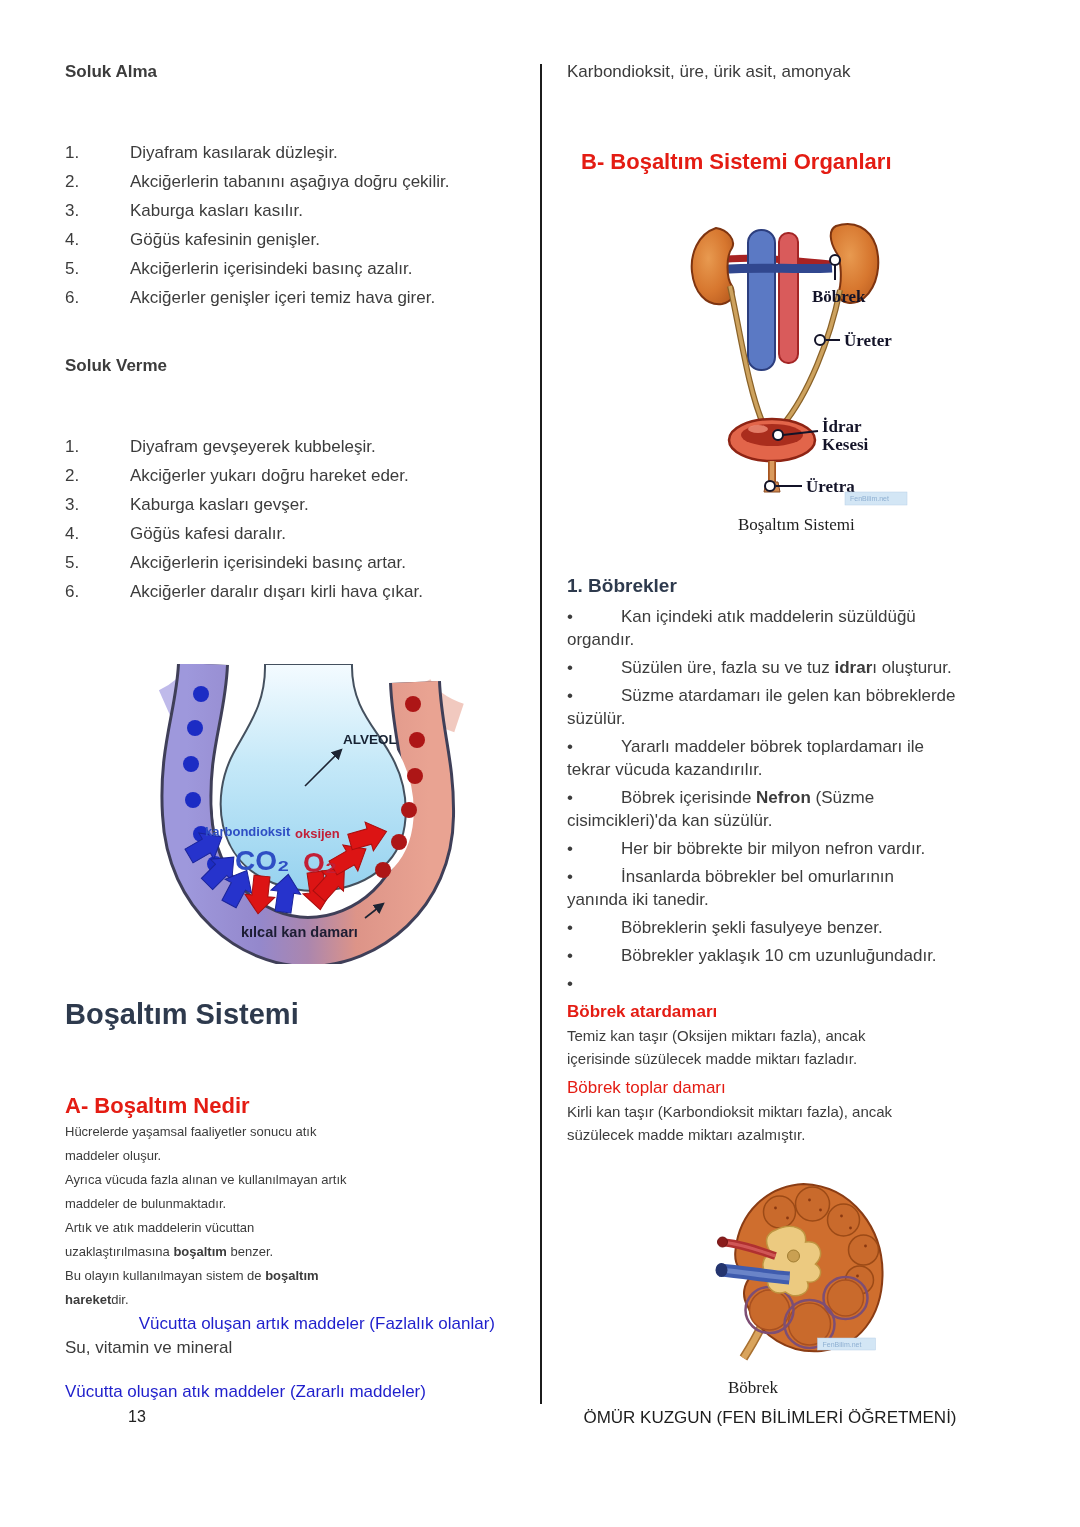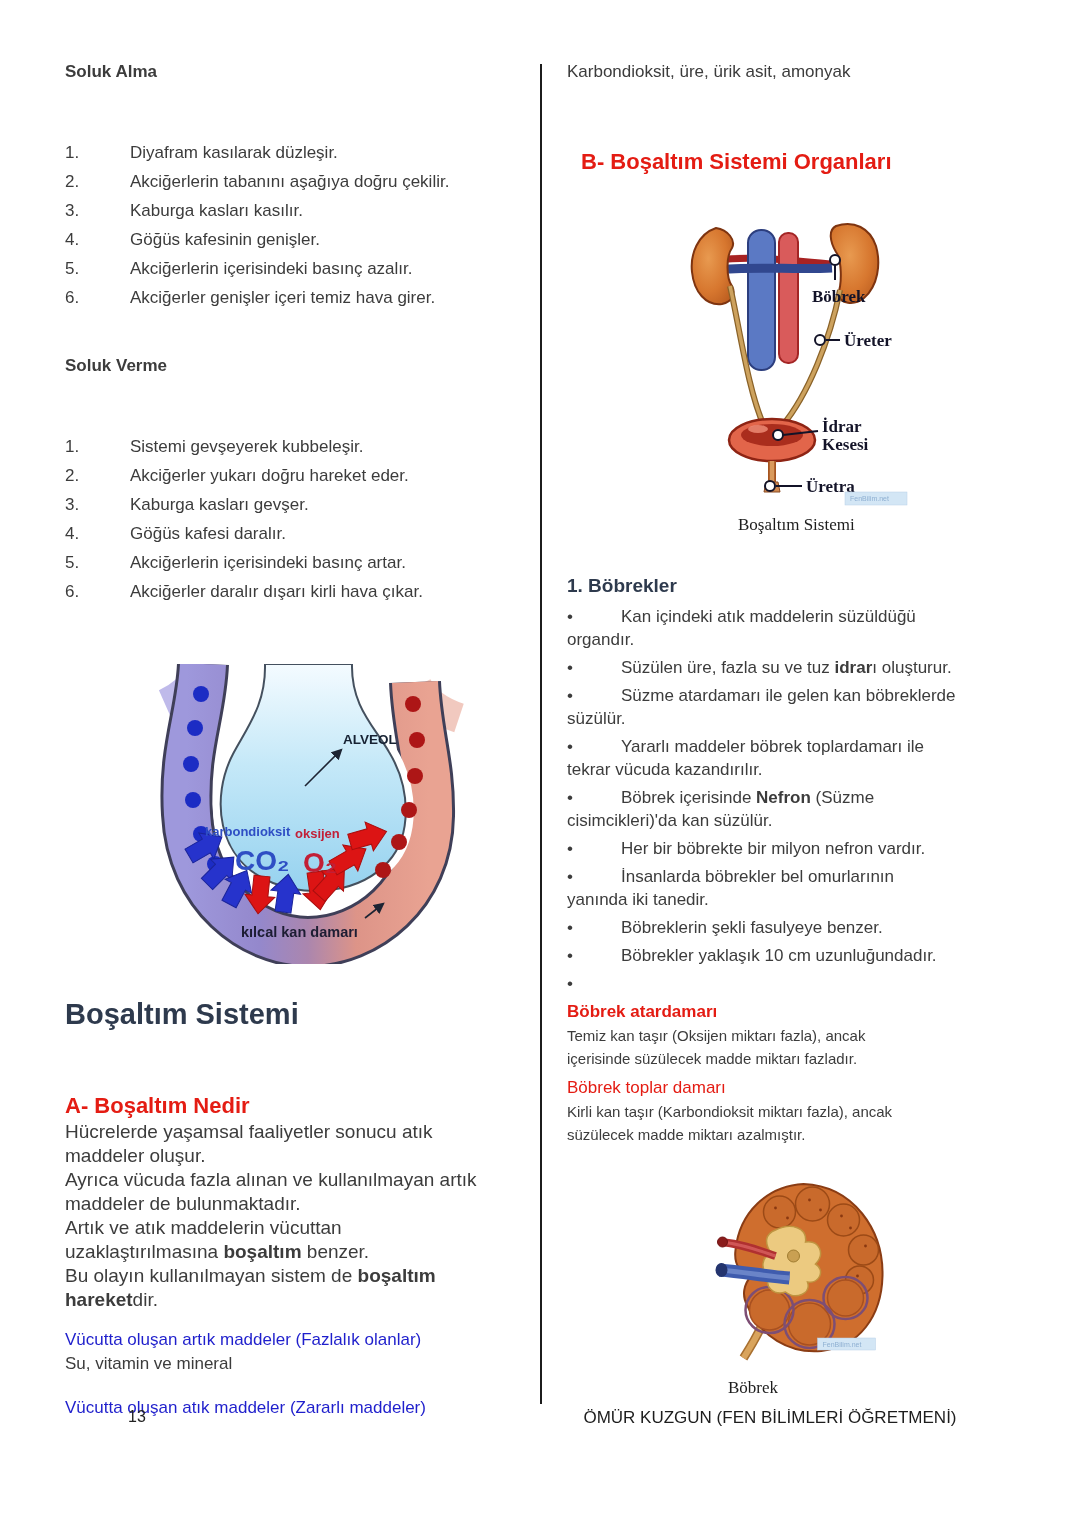--- a/index.html
+++ b/index.html
@@ -10,23 +10,23 @@
   .col-right{position:absolute;left:567px;top:0;width:476px;}
   .sec-title{font-size:17px;font-weight:bold;color:#3c3c3c;margin:0;}
   .mt62{margin-top:62px;} 
   .nlist{margin-top:56px;}
   .nlist2{margin-top:44px;}
   .nrow{display:flex;line-height:29px;font-size:17px;}
   .nnum{width:65px;flex:0 0 65px;}
   .fig-alveol{margin:58px 0 0 80px;width:320px;}
   .h1-navy{font-size:29px;line-height:36px;font-weight:bold;color:#2e3a4d;margin:28px 0 0 0;}
   .redhead-lg{font-size:22px;line-height:28px;font-weight:bold;color:#e41c13;margin:60px 0 0 0;}
-  .pline{font-size:19px;line-height:24px;}
+  .pline{font-size:13px;line-height:24px;}
   .b{font-weight:bold;}
-  .bluehead{color:#1f1fcc;font-size:17px;line-height:24px;margin-top:16px;}
+  .bluehead{color:#1f1fcc;font-size:17px;line-height:24px;text-align:right;}
   .bluehead2{color:#1f1fcc;font-size:17px;line-height:24px;margin-top:20px;}
   .plain{font-size:17px;line-height:24px;}
   .pagenum{position:absolute;left:128px;top:1408px;font-size:16px;color:#222;}
   .toprow{font-size:17px;margin-top:62px;}
   .bhead{font-size:22px;line-height:28px;font-weight:bold;color:#e41c13;margin:66px 0 0 14px;}
   .fig-urinary{margin:44px 0 0 123px;width:330px;}
   .figcap{font-family:"Liberation Serif",serif;font-size:17px;line-height:22px;color:#1d1d1d;}
   .cap-urinary{margin-left:48px;}
   .h-bobrekler{font-size:19px;line-height:23px;font-weight:bold;color:#2e3a4d;margin:38px 0 0 0;}
   .bullets{margin-top:8px;}
@@ -76,21 +76,21 @@
           <span class="nnum">6.</span>
           <span>Akciğerler genişler içeri temiz hava girer.</span>
         </div>
     </div>
 
     <div class="sec-title nlist2">Soluk Verme</div>
 
     <div class="nlist">
       <div class="nrow">
           <span class="nnum">1.</span>
-          <span>Sistemi gevşeyerek kubbeleşir.</span>
+          <span>Diyafram gevşeyerek kubbeleşir.</span>
         </div>
       <div class="nrow">
           <span class="nnum">2.</span>
           <span>Akciğerler yukarı doğru hareket eder.</span>
         </div>
       <div class="nrow">
           <span class="nnum">3.</span>
           <span>Kaburga kasları gevşer.</span>
         </div>
       <div class="nrow">

